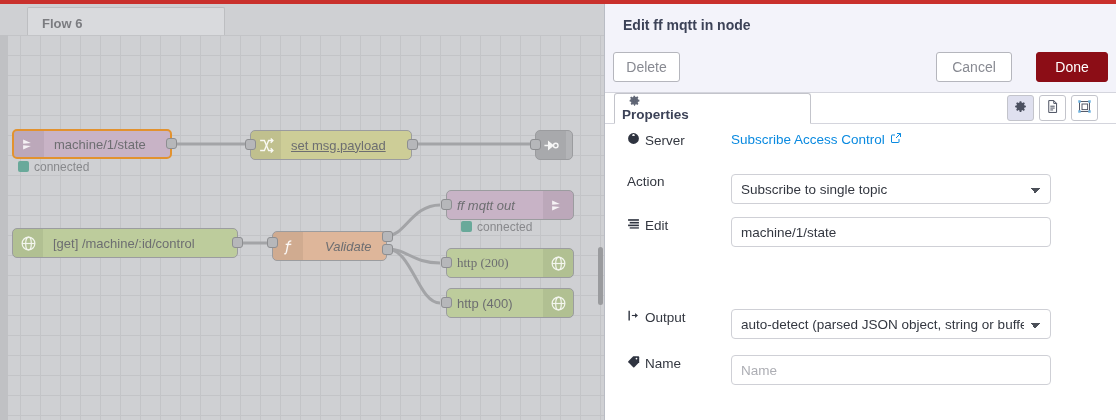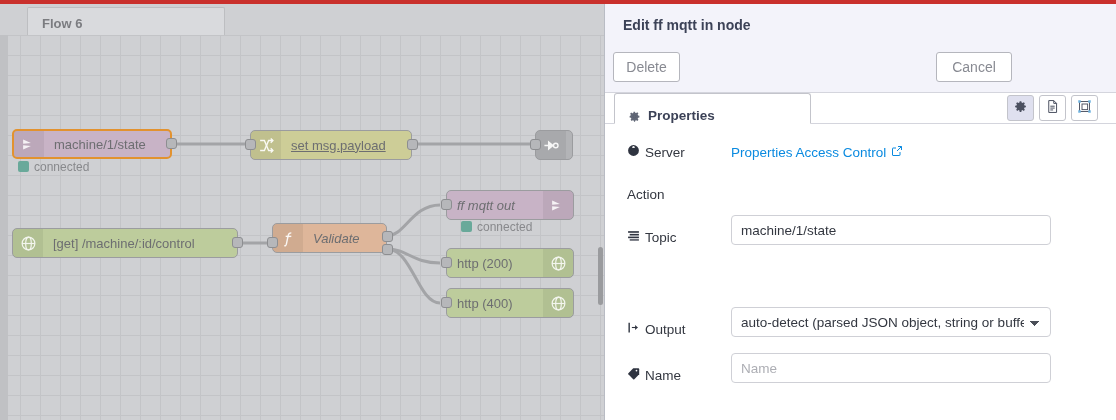--- a/index.html
+++ b/index.html
@@ -137,43 +137,44 @@
     position: absolute; top: 89px; left: 0; right: 0; height: 31px;
     border-bottom: 1px solid #d4d5dd;
     background: #ffffff;
   }
   .tab-properties {
     position: absolute; left: 9px; top: 0px; height: 31px; width: 197px;
     border: 1px solid #c3c4cb;
     border-bottom: 1px solid #ffffff;
     border-radius: 3px 3px 0 0;
     background: #ffffff;
-    display: flex; align-items: flex-end;
+    display: flex; align-items: flex-start;
     box-sizing: border-box;
+    flex-direction: column;
   }
   .tab-properties .tlabel {
     font-size: 13.5px; font-weight: bold; color: #3c4257; margin-left: 7px;
   }
   .tab-properties .ticon { margin-left: 13px; display: flex; align-items: center; }
   .tab-properties .ticon svg { width: 13px; height: 13px; }
 
   .tab-btns { position: absolute; right: 18px; top: 2px; display: flex; gap: 5px; }
   .tab-btn {
     width: 27px; height: 26px;
     border: 1px solid #c3c4cb; border-radius: 3px;
     background: #ffffff;
     display: flex; align-items: center; justify-content: center;
     cursor: pointer;
   }
   .tab-btn.active { background: #dfe0ef; }
   .tab-btn svg { width: 15px; height: 15px; }
 
   
   .form { position: absolute; top: 120px; left: 0; right: 0; bottom: 0; }
-  .row { position: absolute; left: 22px; right: 0; height: 28px; display: flex; align-items: flex-end; }
+  .row { position: absolute; left: 22px; right: 0; height: 28px; display: flex; align-items: flex-start; }
   .lbl {
     width: 104px; flex: 0 0 104px;
     font-size: 13.5px; color: #333740;
     display: flex; align-items: center; gap: 5px;
   }
   .lbl svg { width: 13px; height: 13px; flex: 0 0 13px; }
   .lbl .ltext { white-space: nowrap; }
   .lbl.noicon { padding-left: 0; }
 
   .link-cfg {
@@ -275,21 +276,21 @@
           <svg viewBox="0 0 24 24" fill="none" stroke="#ffffff" stroke-width="1.7" opacity="0.85">
             <circle cx="12" cy="12" r="9"></circle>
               <ellipse cx="12" cy="12" rx="4" ry="9"></ellipse>
               <path d="M3 12 H21"></path>
           </svg>
         </span>
         <span class="node-label">[get] /machine/:id/control</span>
       </div>
       <div class="port" style="left:232px; top:202px;"></div>
 
-      <div class="node n-func" style="left:272px; top:188px; width:115px;">
+      <div class="node n-func" style="left:272px; top:196px; width:115px;gap:12px;">
         <span class="node-icon">
           <svg viewBox="0 0 24 24" fill="none" stroke="#ffffff" stroke-width="2" opacity="0.9">
             <path d="M16 4 C13 4, 12 5, 11.5 8 L9 20 C8.5 22, 7.5 22.5, 6 22"></path>
               <path d="M8 9 H16"></path>
           </svg>
         </span>
         <span class="node-label italic">Validate</span>
       </div>
       <div class="port" style="left:267px; top:202px;"></div>
       <div class="port" style="left:382px; top:196px;"></div>
@@ -301,21 +302,21 @@
           <svg viewBox="0 0 24 24">
               <path d="M3 5 L14 10 L3 11 Z M3 13 L14 14 L3 19 Z" fill="#ffffff" opacity="0.85"></path>
             </svg>
         </span>
       </div>
       <div class="port" style="left:441px; top:164px;"></div>
       <div class="status-dot" style="left:461px; top:186px;"></div>
       <div class="status-text" style="left:477px; top:185px;">connected</div>
 
       <div class="node n-http" style="left:446px; top:213px; width:128px;">
-        <span class="node-label" style="flex:1;">http (200)</span>
+        <span class="node-label" style="flex:1;font-family:Liberation Serif, serif;">http (200)</span>
         <span class="node-icon">
           <svg viewBox="0 0 24 24" fill="none" stroke="#ffffff" stroke-width="1.7" opacity="0.85">
             <circle cx="12" cy="12" r="9"></circle>
               <ellipse cx="12" cy="12" rx="4" ry="9"></ellipse>
               <path d="M3 12 H21"></path>
           </svg>
         </span>
       </div>
       <div class="port" style="left:441px; top:222px;"></div>
 
@@ -337,20 +338,21 @@
 
   <div class="panel">
 
     <div class="panel-header">
       <span class="panel-title">Edit ff mqtt in node</span>
     </div>
 
     <div class="panel-actions">
       <div class="btn btn-delete">Delete</div>
       <div class="btn btn-cancel">Cancel</div>
+      <div class="btn btn-done">Done</div>
     </div>
 
     <div class="tabs-row">
       <div class="tab-properties">
         <span class="ticon">
           <svg viewBox="0 0 24 24" fill="#5a6070">
             <path d="M12 8.2a3.8 3.8 0 100 7.6 3.8 3.8 0 000-7.6zm0 5.9a2.1 2.1 0 110-4.2 2.1 2.1 0 010 4.2z"></path>
             <path d="M21 13.4v-2.8l-2.4-.4a6.9 6.9 0 00-.8-1.9l1.4-2-2-2-2 1.4a6.9 6.9 0 00-1.9-.8L13 3h-2.8l-.4 2.4a6.9 6.9 0 00-1.9.8l-2-1.4-2 2 1.4 2a6.9 6.9 0 00-.8 1.9L3 11v2.8l2.4.4c.2.7.5 1.3.8 1.9l-1.4 2 2 2 2-1.4c.6.3 1.2.6 1.9.8l.4 2.4H13l.4-2.4c.7-.2 1.3-.5 1.9-.8l2 1.4 2-2-1.4-2c.3-.6.6-1.2.8-1.9l2.3-.4z" opacity="0.95"></path>
           </svg>
         </span>
@@ -397,48 +399,51 @@
           <span>
             <svg viewBox="0 0 24 24" fill="#2f3440">
               <path d="M12 2a10 10 0 100 20 10 10 0 000-20zm0 1.7c1.3 0 2.2 1.4 2.8 3.4-.9.2-1.8.3-2.8.3s-1.9-.1-2.8-.3c.6-2 1.5-3.4 2.8-3.4z"></path>
               <path d="M3.9 12c0-.9.2-1.8.5-2.7 1.2.4 2.6.7 4 .8-.1.6-.1 1.2-.1 1.9 0 .9.1 1.8.2 2.6-1.4.1-2.8.4-4 .8-.4-1-.6-2.1-.6-3.4zm16.2 0c0 1.3-.2 2.4-.6 3.4-1.2-.4-2.6-.7-4-.8.1-.8.2-1.7.2-2.6 0-.7 0-1.3-.1-1.9 1.4-.1 2.8-.4 4-.8.3.9.5 1.8.5 2.7z"></path>
               <path d="M12 20.3c-1.3 0-2.2-1.4-2.8-3.4.9-.2 1.8-.3 2.8-.3s1.9.1 2.8.3c-.6 2-1.5 3.4-2.8 3.4z"></path>
             </svg>
           </span>
           <span class="ltext">Server</span>
         </span>
         <a class="link-cfg">
-          <span>Properties Access Control</span>
+          <span>Subscribe Access Control</span>
           <span>
             <svg viewBox="0 0 24 24" fill="none" stroke="#0a8ae0" stroke-width="2">
               <path d="M14 3h7v7"></path>
                 <path d="M21 3l-9 9"></path>
               <path d="M18 14v6a1 1 0 01-1 1H4a1 1 0 01-1-1V7a1 1 0 011-1h6"></path>
             </svg>
           </span>
         </a>
       </div>
 
       <div class="row" style="top:50px;">
         <span class="lbl noicon">
           <span class="ltext">Action</span>
         </span>
+        <select class="sel w-wide">
+          <option>Subscribe to single topic</option>
+        </select>
       </div>
 
       <div class="row" style="top:93px;">
         <span class="lbl">
           <span>
             <svg viewBox="0 0 24 24" fill="#2f3440">
               <rect x="2" y="4" width="20" height="3"></rect>
               <rect x="5" y="9" width="17" height="3"></rect>
               <rect x="2" y="14" width="20" height="3"></rect>
               <rect x="5" y="19" width="17" height="2.4"></rect>
             </svg>
           </span>
-          <span class="ltext">Topic</span>
+          <span class="ltext">Edit</span>
         </span>
         <input class="inp w-wide" type="text" value="machine/1/state" style="">
       </div>
 
 
       <div class="row" style="top:185px;">
         <span class="lbl">
           <span>
             <svg viewBox="0 0 24 24" fill="none" stroke="#2f3440" stroke-width="2">
               <path d="M4 3v18" stroke-width="2.6"></path>

